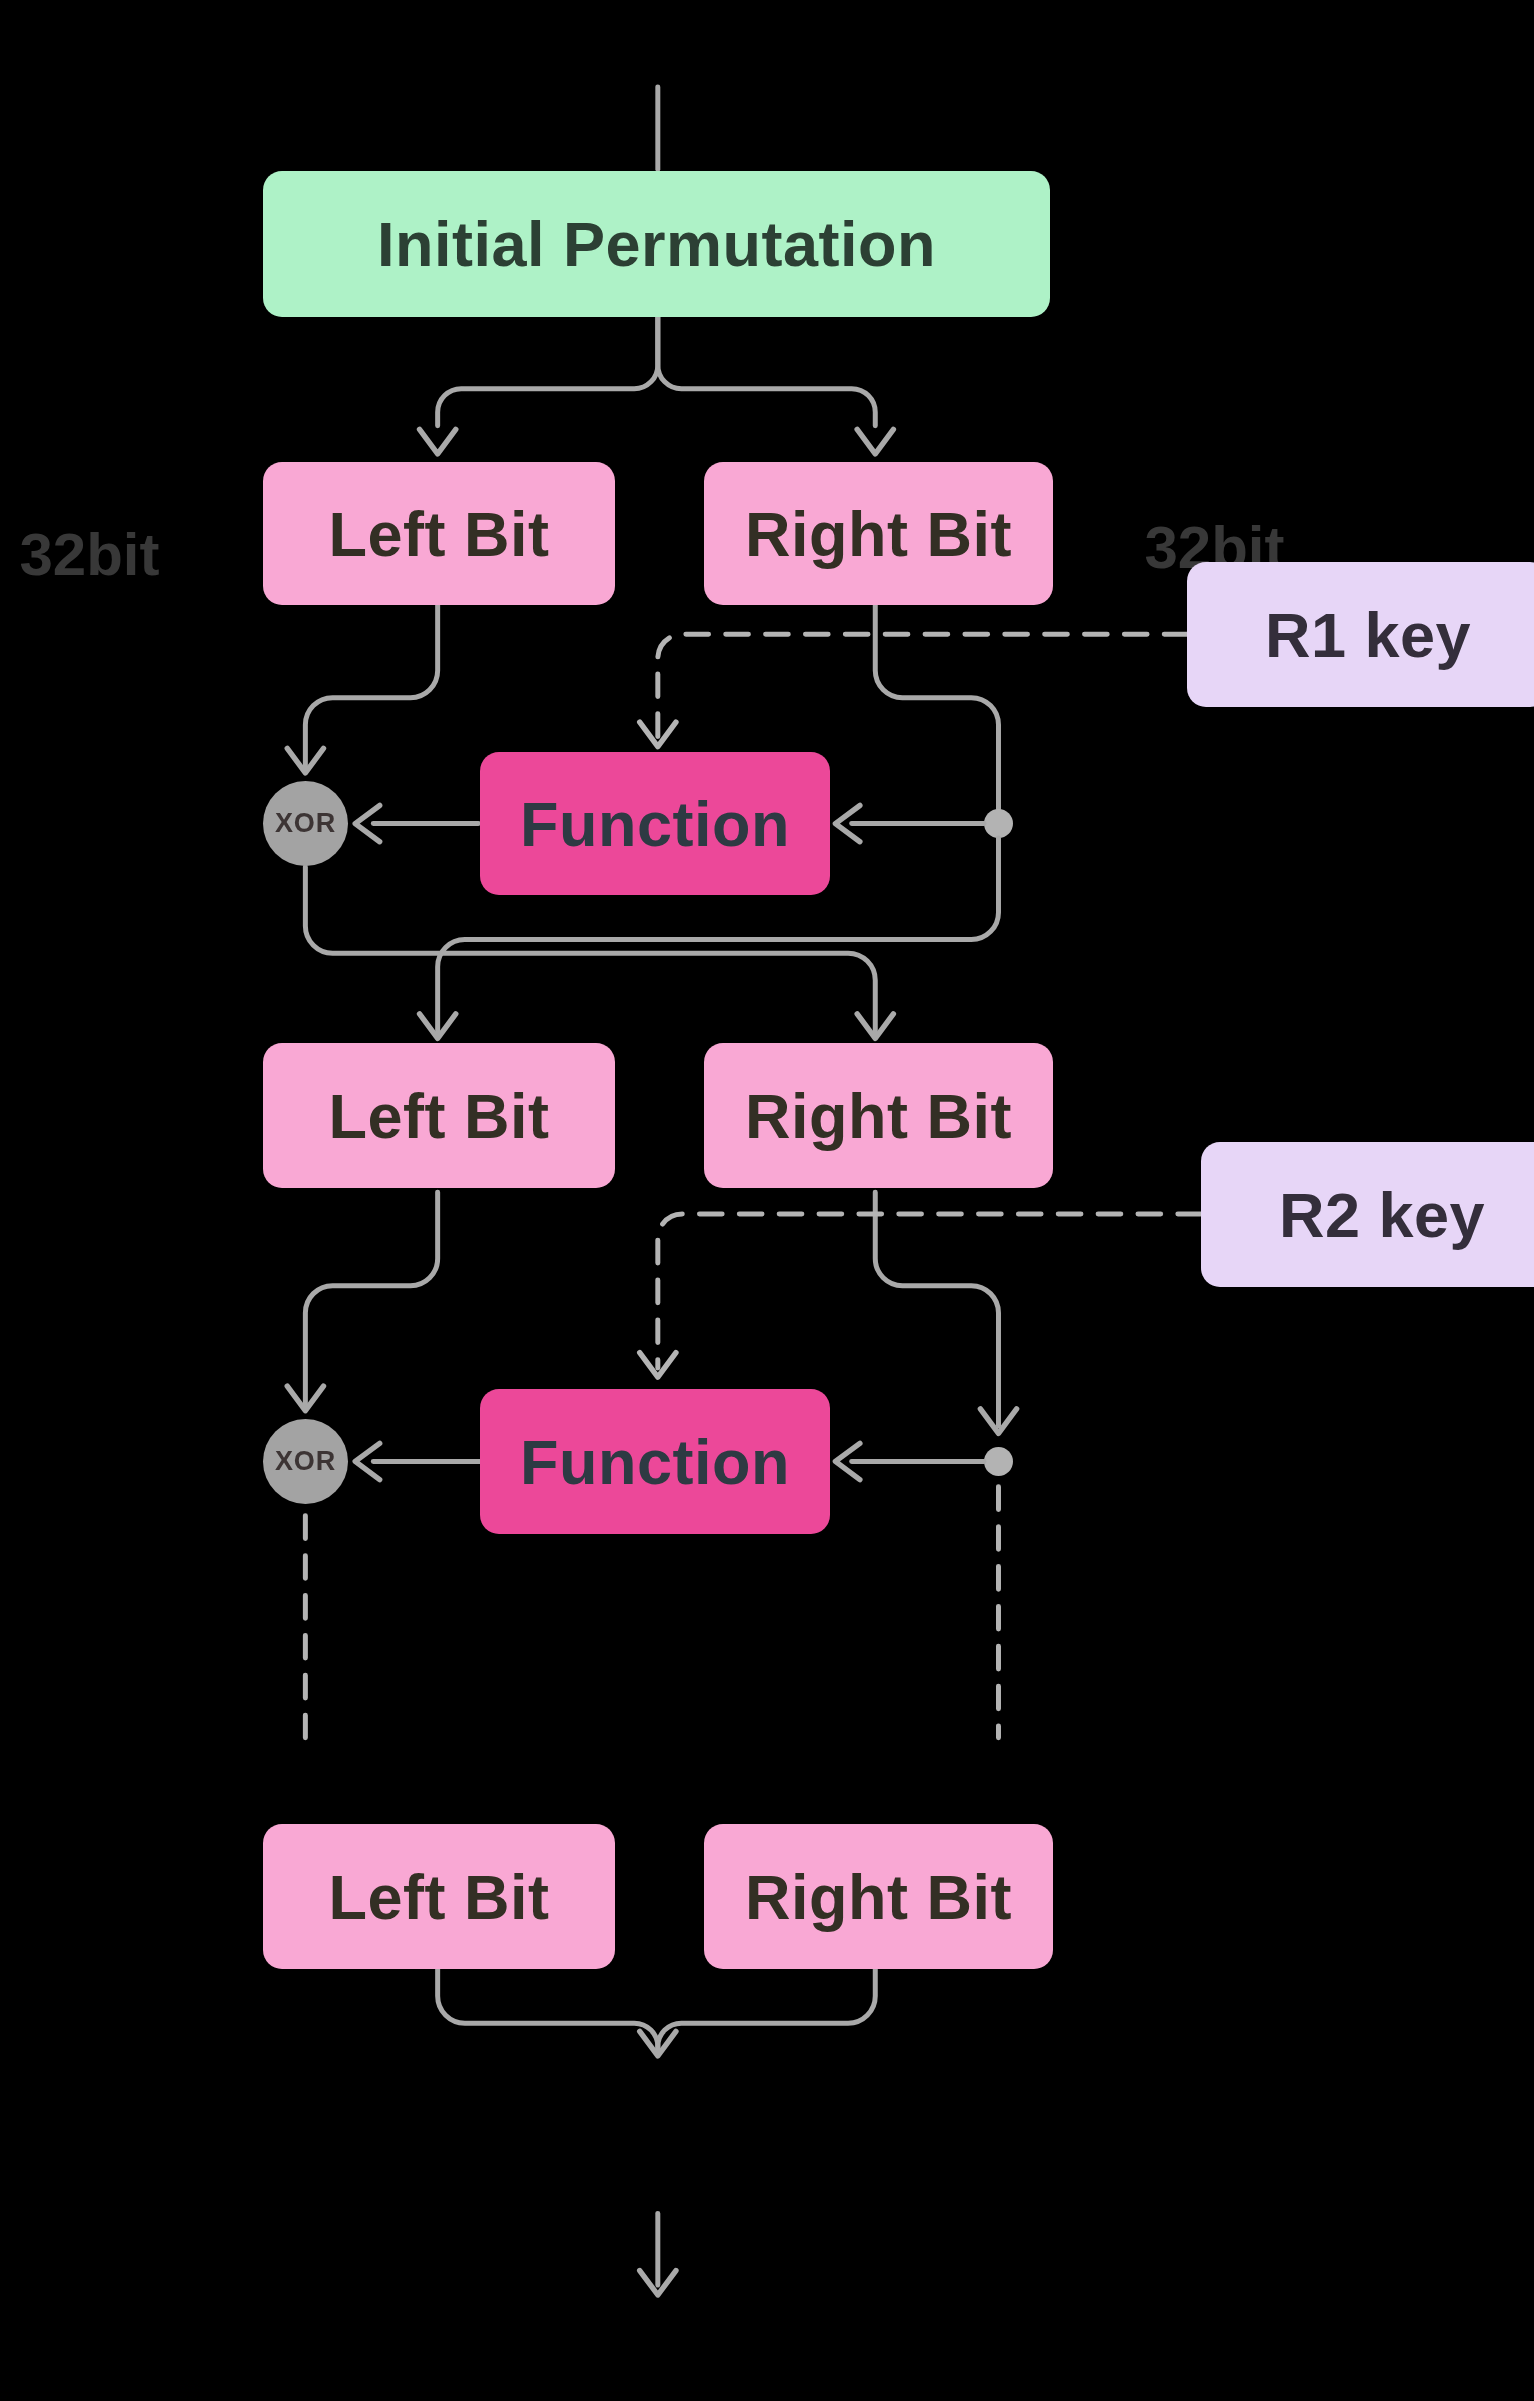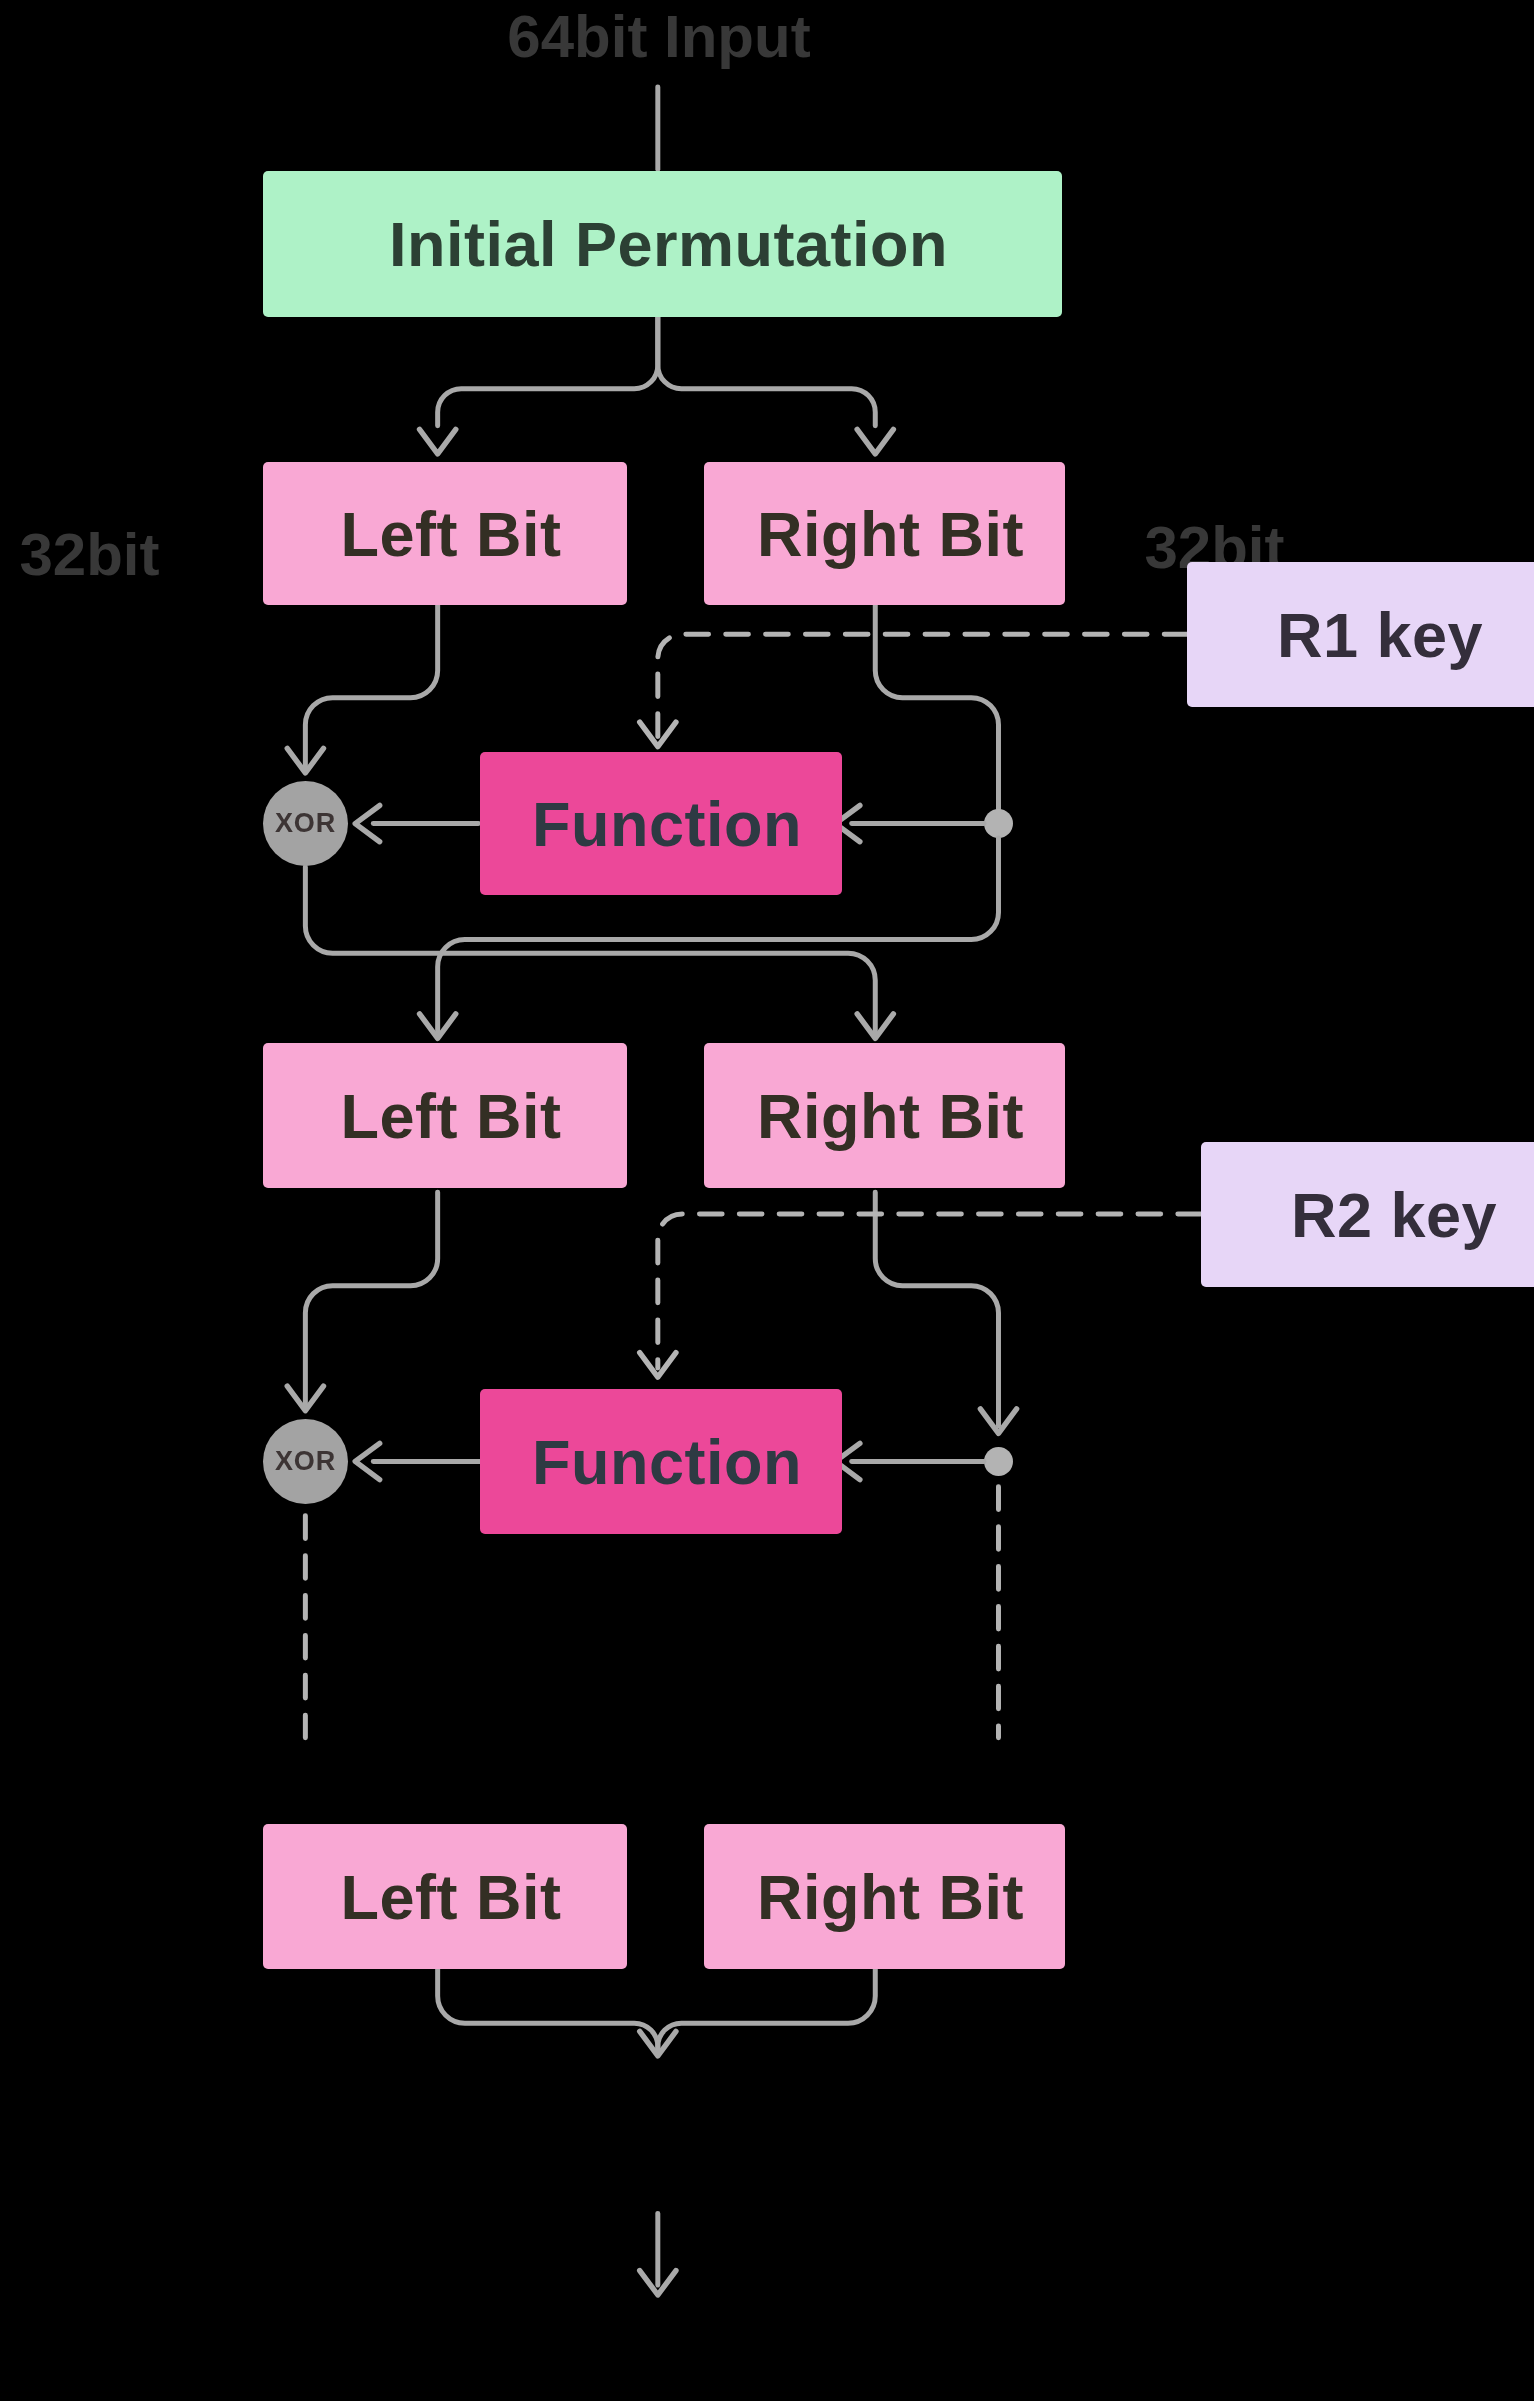--- a/index.html
+++ b/index.html
@@ -41,26 +41,25 @@
     stroke-linejoin: round;
   }
   .arrowhead.light { stroke: #B4B4B4; }
   .dot { fill: #B3B3B3; }
 
   .node {
     position: absolute;
     display: flex;
     align-items: center;
     justify-content: center;
-    border-radius: 5px;
+    border-radius: 19px;
     font-size: 63px;
     font-weight: 600;
     letter-spacing: 0.5px;
     white-space: nowrap;
-    padding-left: 12px;
   }
   .green  { background: #AEF2C7; color: #2C4034; }
   .yellow { background: #f9a8d4; color: #332F24; }
   .blue   { background: #ec4899; color: #2E3A43; }
   .purple { background: #E7D6F7; color: #342E3B; z-index: 2; }
   .xor {
     position: absolute;
     width: 85px;
     height: 85px;
     border-radius: 50%;
@@ -137,21 +136,20 @@
     <path class="wire dashed" d="M1102,1641 V1918"></path>
 
     <path class="wire" d="M483,2173 V2203 a30,30 0 0 0 30,30 H700 a26,26 0 0 1 26,26 V2262"></path>
     <path class="wire" d="M966,2173 V2203 a30,30 0 0 1 -30,30 H752 a26,26 0 0 0 -26,26 V2262"></path>
     <path class="arrowhead" d="M706,2242 L726,2269 L746,2242"></path>
 
     <path class="wire" d="M726,2443 V2522"></path>
     <path class="arrowhead" d="M706,2506 L726,2533 L746,2506"></path>
   </svg>
 
-  <div class="lbl" style="left:387px; top:1.8px; width:544px;">64bit Input</div>
   <div class="lbl" style="left:0px; top:520px; width:179px;">32bit</div>
   <div class="lbl" style="left:1125px; top:513px; width:179px;">32bit</div>
 
   <div class="node green" style="left:263px; top:171px; width:787px; height:146px;">Initial Permutation</div>
 
   <div class="node yellow" style="left:263px; top:462px; width:352px; height:143px;">Left Bit</div>
   <div class="node yellow" style="left:704px; top:462px; width:349px; height:143px;">Right Bit</div>
   <div class="node purple" style="left:1187px; top:562px; width:362px; height:145px;">R1 key</div>
   <div class="node blue" style="left:480px; top:752px; width:350px; height:143px;">Function</div>
   <div class="xor" style="left:263px; top:781px;">XOR</div>

